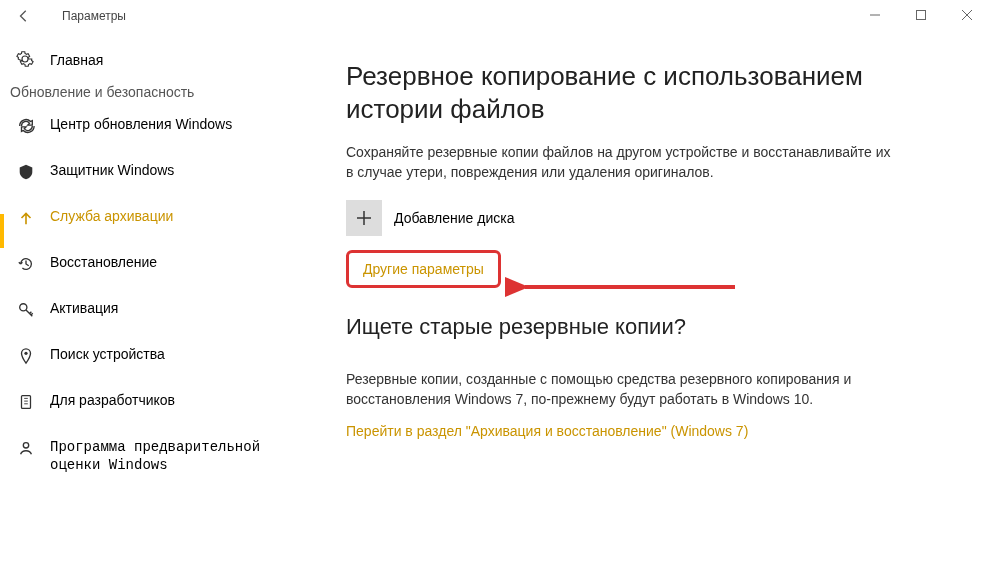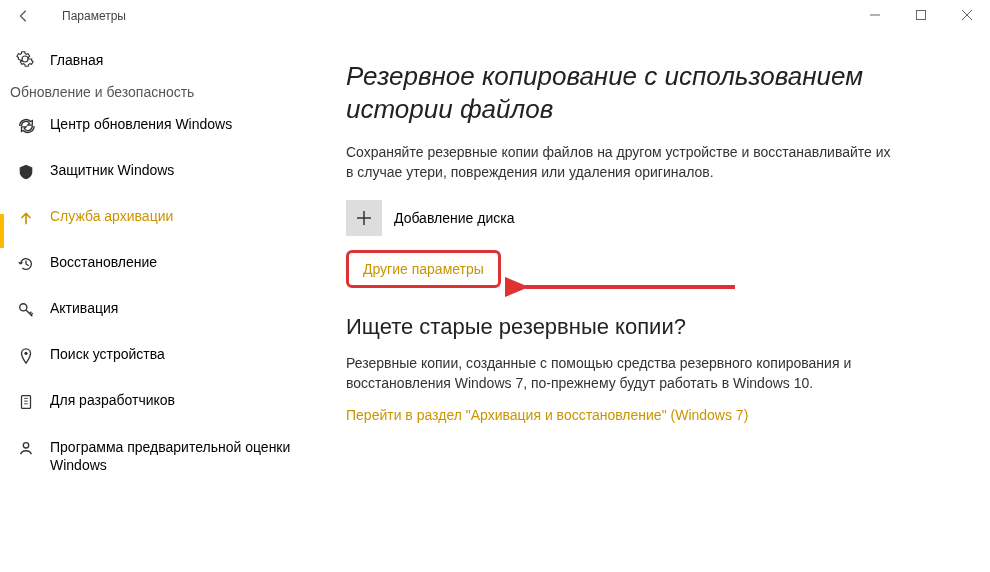--- a/index.html
+++ b/index.html
@@ -116,41 +116,40 @@
     content: "";
     position: absolute;
     left: 0;
     top: 6px;
     bottom: 6px;
     width: 4px;
     background: #ffb900;
   }
   .nav-item.active .label { color: #ca9400; }
   .nav-item.active .icon { color: #ca9400; }
-  .nav-item.multiline { height: 58px; }
+  .nav-item.multiline { height: 58px; font-family: Liberation Mono, monospace; }
   .nav-item.multiline .label { max-width: 260px; line-height: 1.3; }
 
   .main {
     flex: 1;
     padding: 28px 30px 0 36px;
     max-width: 620px;
   }
   .main h1 {
     font-size: 26px;
     font-weight: 300;
     line-height: 1.25;
     margin-bottom: 18px;
     color: #222;
-    font-style: italic;
   }
   .main h2 {
     font-size: 22px;
     font-weight: 300;
     margin-top: 26px;
-    margin-bottom: 14px;
+    margin-bottom: 30px;
     color: #222;
   }
   .main p {
     font-size: 14px;
     line-height: 1.4;
     color: #333;
     margin-bottom: 14px;
   }
   .add-row {
     display: flex;

